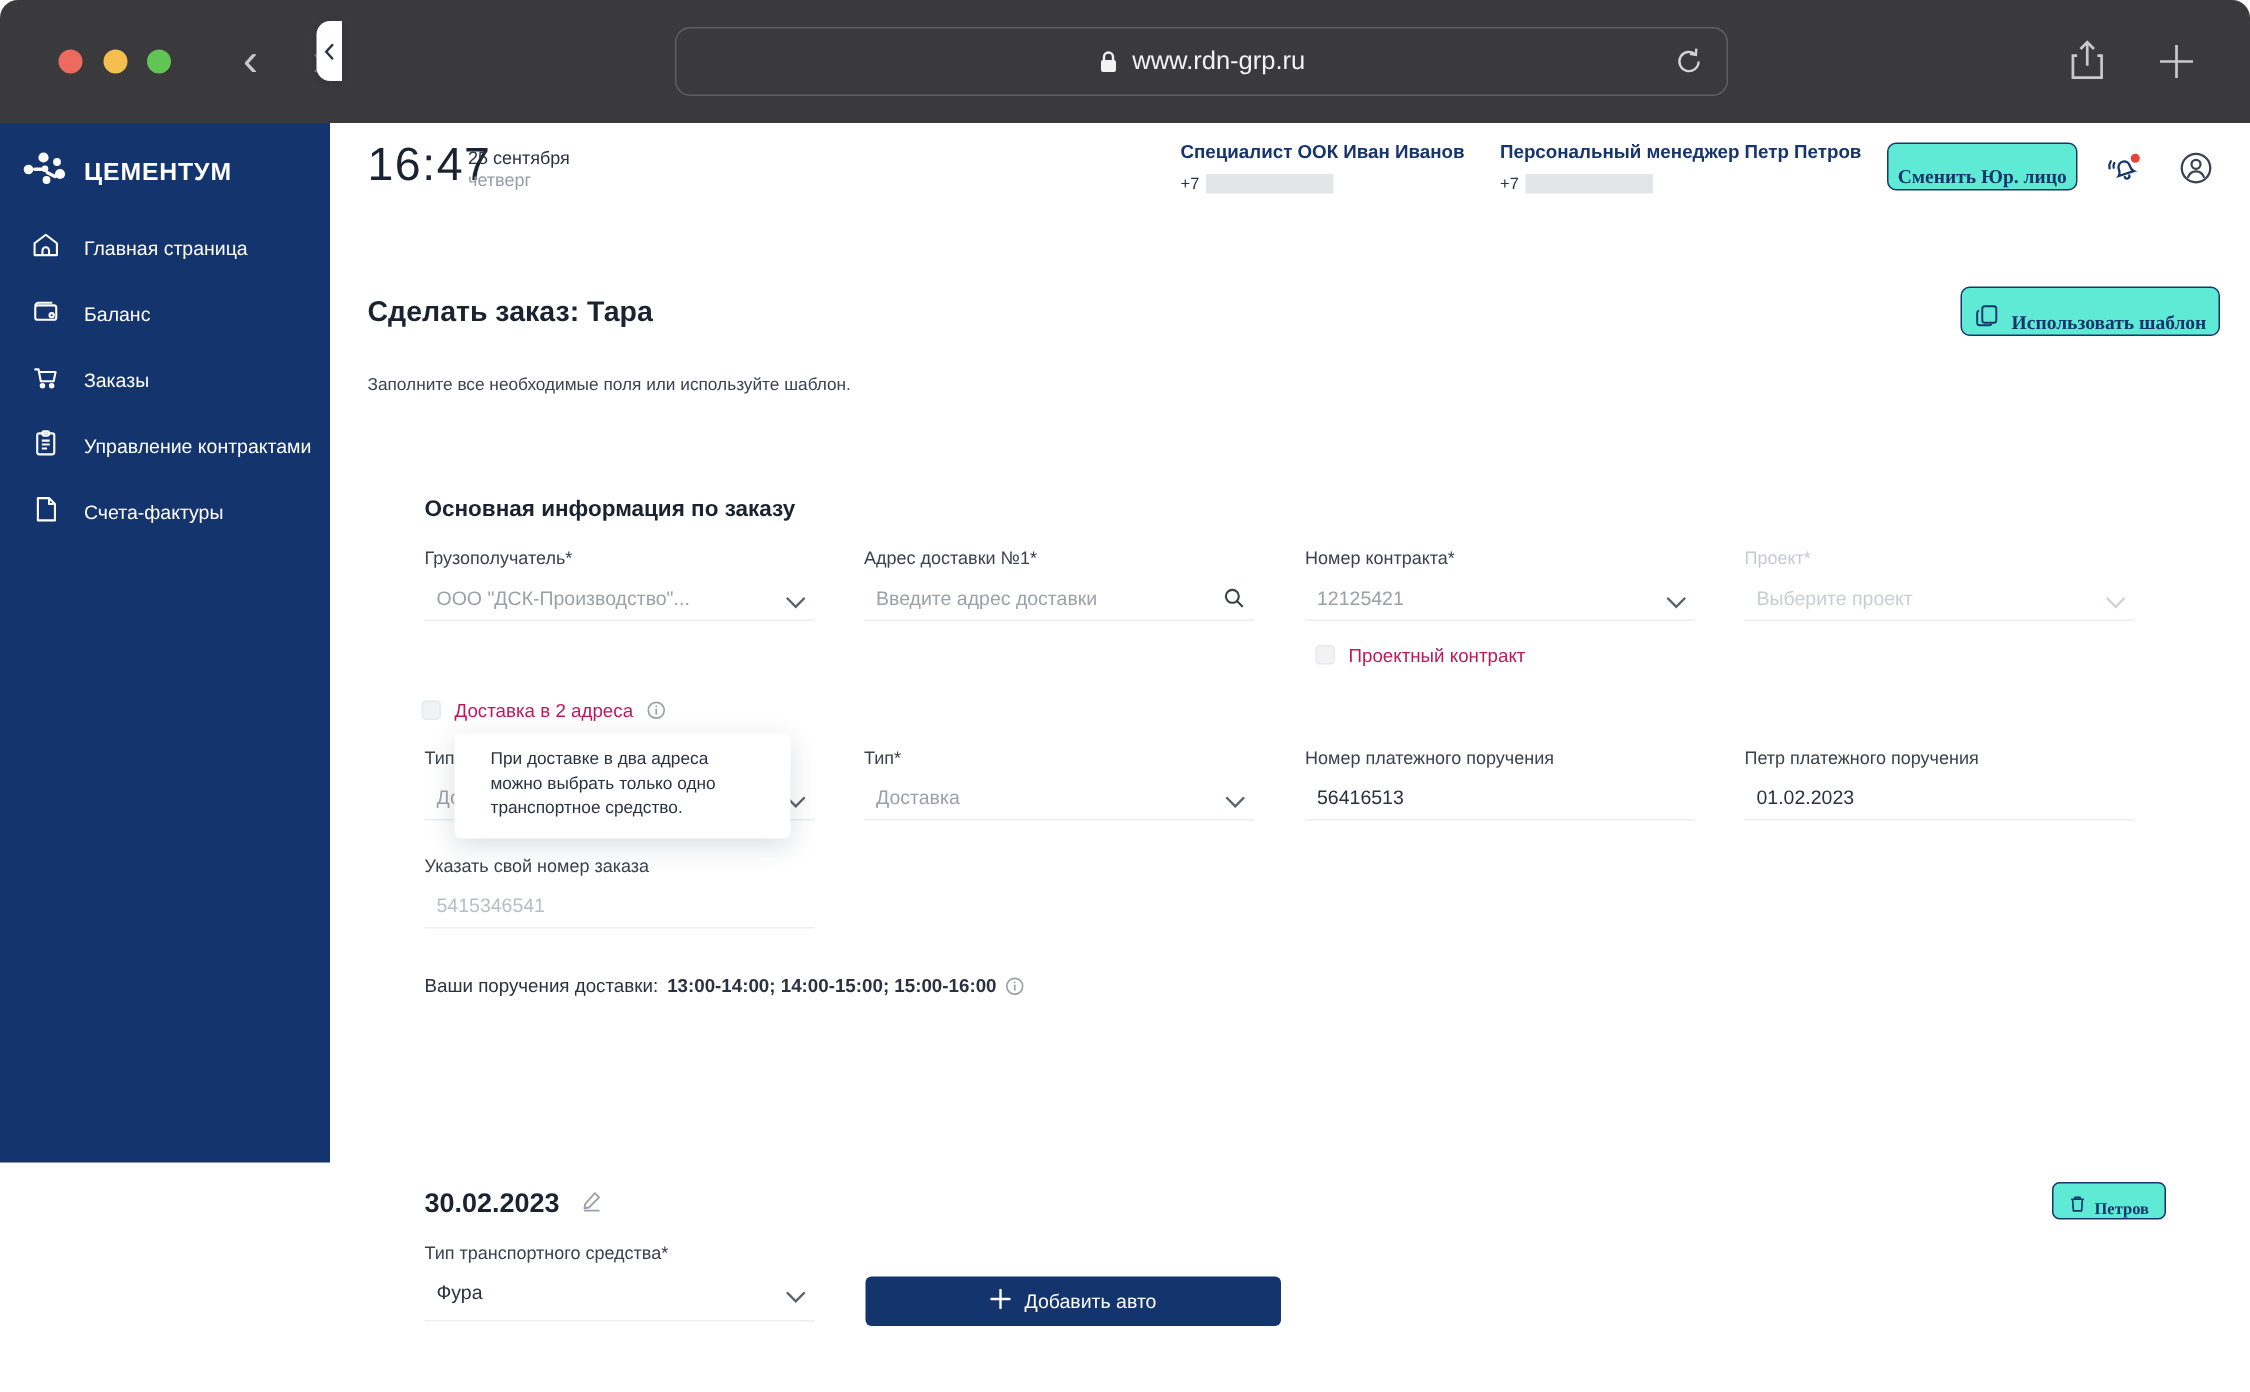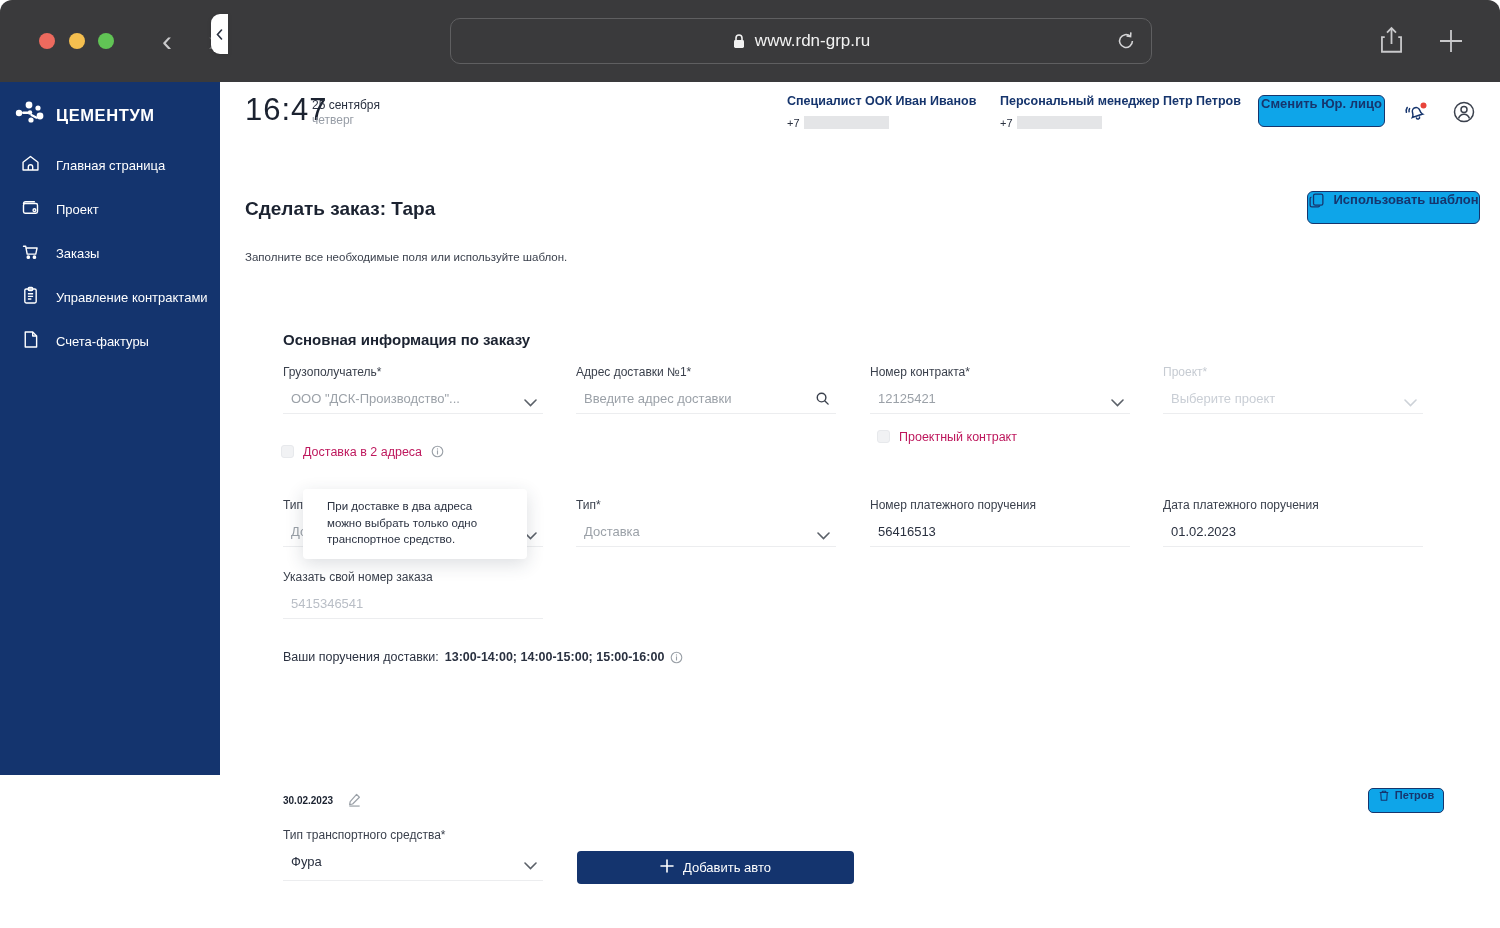--- a/index.html
+++ b/index.html
@@ -31,21 +31,21 @@
   
   .time-big { position:absolute; left:245px; top:92px; font-size:31px; color:#1b2230; letter-spacing:1px; }
   .date-stack { position:absolute; left:312px; top:98px; line-height:15px; }
   .date-d { font-size:12px; color:#2a3140; }
   .date-w { font-size:12px; color:#979da6; }
   .contact { position:absolute; top:94px; }
   .contact-1 { left:787px; } .contact-2 { left:1000px; }
   .contact-title { font-size:12.5px; font-weight:700; color:#16356d; }
   .phone-row { margin-top:8px; display:flex; align-items:center; gap:4px; font-size:11px; color:#2a3140; }
   .redact { width:85px; height:13px; background:#e4e5e7; }
-  .btn-outline { border:1.5px solid #16356d; background:#0ea5e9; color:#16356d; border-radius:6px; display:flex; align-items:flex-start; justify-content:center; gap:8px; cursor:pointer; font-family:Liberation Sans, sans-serif; }
+  .btn-outline { border:1.5px solid #16356d; background:#5eead4; color:#16356d; border-radius:6px; display:flex; align-items:flex-end; justify-content:center; gap:8px; cursor:pointer; font-family:Liberation Serif, serif; }
   .change-entity { position:absolute; left:1258px; top:95px; width:127px; height:32px; font-size:13px; font-weight:600; }
   .bell-wrap { position:absolute; left:1403px; top:99px; width:24px; height:24px; cursor:pointer; }
   .acct-wrap { position:absolute; left:1451px; top:99px; width:24px; height:24px; cursor:pointer; }
 
   
   .h1 { position:absolute; left:245px; top:198px; font-size:19px; font-weight:700; color:#1b2230; }
   .tpl-btn { position:absolute; left:1307px; top:191px; width:173px; height:33px; font-size:13px; font-weight:600; }
   .subtitle { position:absolute; left:245px; top:251px; font-size:11.5px; color:#3b414d; }
   .section-title { position:absolute; left:283px; top:331px; font-size:15px; font-weight:700; color:#1b2230; }
 
@@ -61,21 +61,21 @@
 
   .chk-row { position:absolute; display:flex; gap:9px; font-size:12.5px; color:#be185d; }
   .chk { width:13px; height:13px; border-radius:3px; background:#f1f2f4; border:1px solid #e7e9ec; }
   .info-i { color:#9ba1a8; display:inline-flex; }
 
   .tooltip { position:absolute; left:303px; top:489px; width:224px; background:#fff; border-radius:4px; box-shadow:0 5px 18px rgba(40,50,70,.16); padding:9px 24px 11px; font-size:11.5px; line-height:1.45; color:#2a3140; z-index:5; }
 
   .intervals { position:absolute; left:283px; top:650px; font-size:12.5px; color:#2a3140; display:flex; align-items:center; gap:6px; }
   .intervals b { font-weight:700; }
 
-  .deliv-date { position:absolute; left:283px; top:792px; font-size:10px; font-weight:700; color:#1b2230; display:flex; align-items:center; gap:14px; }
+  .deliv-date { position:absolute; left:283px; top:792px; font-size:18px; font-weight:700; color:#1b2230; display:flex; align-items:center; gap:14px; }
   .del-btn { position:absolute; left:1368px; top:788px; width:76px; height:25px; border-width:1px; border-radius:5px; font-size:11px; font-weight:600; gap:5px; }
   .add-btn { position:absolute; left:577px; top:851px; width:277px; height:33px; background:#14346e; color:#fff; border:none; border-radius:4px; font-size:13px; display:flex; align-items:center; justify-content:center; gap:9px; cursor:pointer; font-family:"Liberation Sans",sans-serif; }
 </style>
 </head>
 <body>
 
 <div class="window">
 
   <div class="chrome">
     <div class="traffic t-red"></div>
@@ -137,21 +137,21 @@
             <path d="M9.5 19.5 v-3.5 a2.5 2.5 0 0 1 5 0 v3.5"></path>
           </svg></span>
       <span>Главная страница</span>
     </div>
     <div class="side-item" style="top:105px">
       <span><svg width="21" height="21" viewBox="0 0 24 24" fill="none" stroke="#fff" stroke-width="1.6" stroke-linejoin="round">
             <path d="M4 8 a2.5 2.5 0 0 1 2.5 -2.5 H17"></path>
             <rect x="4" y="7.5" width="16" height="11" rx="1.8"></rect>
             <circle cx="16.5" cy="15" r="1.6"></circle>
           </svg></span>
-      <span>Проект</span>
+      <span>Баланс</span>
     </div>
     <div class="side-item" style="top:149px">
       <span><svg width="21" height="21" viewBox="0 0 24 24" fill="none" stroke="#fff" stroke-width="1.6" stroke-linecap="round" stroke-linejoin="round">
             <path d="M4 6 H6.5 L8.2 15 H18 L19.5 8 H7"></path>
             <circle cx="9.5" cy="18.5" r="1.3" fill="#fff"></circle>
             <circle cx="16.5" cy="18.5" r="1.3" fill="#fff"></circle>
           </svg></span>
       <span>Заказы</span>
     </div>
     <div class="side-item" style="top:193px">
@@ -284,21 +284,21 @@
           <path d="M1 1 L6.5 6.5 L12 1"></path>
         </svg></span>
     <div class="fld-line"></div>
   </div>
 
   <div class="chk-row" style="left:877px; top:430px">
     <span class="chk"></span>
     <span>Проектный контракт</span>
   </div>
 
-  <div class="chk-row" style="left:281px; top:445px">
+  <div class="chk-row" style="left:281px; top:467px">
     <span class="chk"></span>
     <span>Доставка в 2 адреса</span>
     <span class="info-i">
         <svg width="13" height="13" viewBox="0 0 14 14" fill="none" stroke="#9ba1a8" stroke-width="1.2">
           <circle cx="7" cy="7" r="5.7"></circle>
           <path d="M7 6.3 v3.4" stroke-linecap="round"></path>
           <circle cx="7" cy="4.2" r="0.7" fill="#9ba1a8" stroke="none"></circle>
         </svg>
       </span>
   </div>
@@ -318,21 +318,21 @@
           <path d="M1 1 L6.5 6.5 L12 1"></path>
         </svg></span>
     <div class="fld-line"></div>
   </div>
   <div class="fld" style="left:870px; top:498px">
     <div class="fld-label">Номер платежного поручения</div>
     <div class="fld-value val-dark">56416513</div>
     <div class="fld-line"></div>
   </div>
   <div class="fld" style="left:1163px; top:498px">
-    <div class="fld-label">Дата платежного поручения</div>
+    <div class="fld-label">Петр платежного поручения</div>
     <div class="fld-value val-dark">01.02.2023</div>
     <div class="fld-line"></div>
   </div>
 
   <div class="tooltip">При доставке в два адреса можно выбрать только одно транспортное средство.</div>
 
   <div class="fld" style="left:283px; top:570px">
     <div class="fld-label">Указать свой номер заказа</div>
     <div class="fld-value" style="color:#b9bec6">5415346541</div>
     <div class="fld-line"></div>

